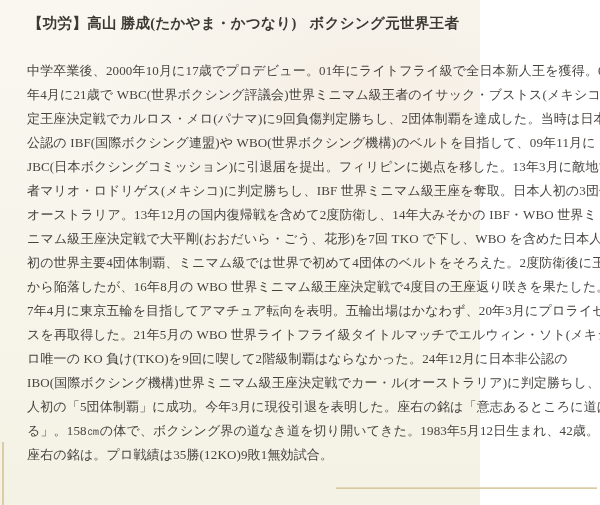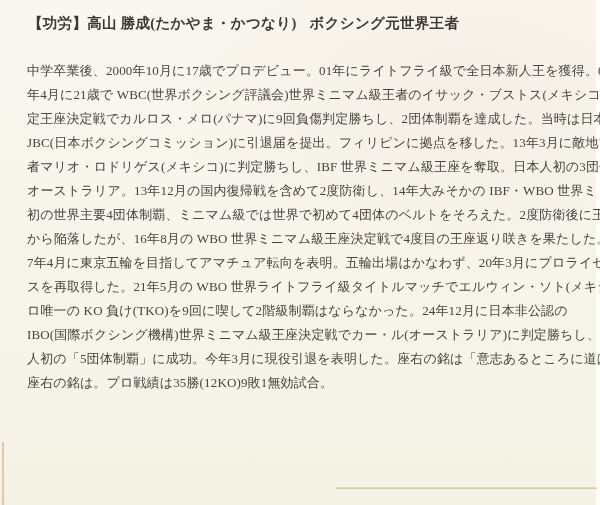--- a/index.html
+++ b/index.html
@@ -7,21 +7,21 @@
     padding: 0;
   }
   body {
     width: 600px;
     height: 505px;
     overflow: hidden;
     font-family: "Liberation Serif", "DejaVu Serif", serif;
   }
   .page {
     position: relative;
-    width: 596px;
+    width: 480px;
     height: 505px;
     background:
       radial-gradient(ellipse 420px 260px at 78% 18%, rgba(244,233,222,0.55), rgba(244,233,222,0) 70%),
       linear-gradient(180deg, #f9f7f0 0%, #f7f4ea 55%, #f4f1e5 100%);
   }
   .title {
     position: absolute;
     left: 28px;
     top: 13px;
     font-size: 14.5px;
@@ -76,29 +76,32 @@
 <div class="page">
 
   <div class="title">
     <span>【功労】</span><span>高山 勝成</span><span class="reading">(たかやま・かつなり)</span><span class="role">ボクシング元世界王者</span>
   </div>
 
   <div class="body-text">
     <div class="line">中学卒業後、2000年10月に17歳でプロデビュー。01年にライトフライ級で全日本新人王を獲得。05</div>
     <div class="line">年4月に21歳で WBC(世界ボクシング評議会)世界ミニマム級王者のイサック・ブストス(メキシコ)に</div>
     <div class="line">定王座決定戦でカルロス・メロ(パナマ)に9回負傷判定勝ちし、2団体制覇を達成した。当時は日本未</div>
+    <div class="line">公認の IBF(国際ボクシング連盟)や WBO(世界ボクシング機構)のベルトを目指して、09年11月に</div>
     <div class="line">JBC(日本ボクシングコミッション)に引退届を提出。フィリピンに拠点を移した。13年3月に敵地で王</div>
     <div class="line">者マリオ・ロドリゲス(メキシコ)に判定勝ちし、IBF 世界ミニマム級王座を奪取。日本人初の3団体制</div>
     <div class="line">オーストラリア。13年12月の国内復帰戦を含めて2度防衛し、14年大みそかの IBF・WBO 世界ミ</div>
+    <div class="line">ニマム級王座決定戦で大平剛(おおだいら・ごう、花形)を7回 TKO で下し、WBO を含めた日本人</div>
     <div class="line">初の世界主要4団体制覇、ミニマム級では世界で初めて4団体のベルトをそろえた。2度防衛後に王座</div>
     <div class="line">から陥落したが、16年8月の WBO 世界ミニマム級王座決定戦で4度目の王座返り咲きを果たした。1</div>
     <div class="line">7年4月に東京五輪を目指してアマチュア転向を表明。五輪出場はかなわず、20年3月にプロライセン</div>
     <div class="line">スを再取得した。21年5月の WBO 世界ライトフライ級タイトルマッチでエルウィン・ソト(メキシコ)にプ</div>
     <div class="line">ロ唯一の KO 負け(TKO)を9回に喫して2階級制覇はならなかった。24年12月に日本非公認の</div>
     <div class="line">IBO(国際ボクシング機構)世界ミニマム級王座決定戦でカー・ル(オーストラリア)に判定勝ちし、日本</div>
     <div class="line">人初の「5団体制覇」に成功。今年3月に現役引退を表明した。座右の銘は「意志あるところに道は拓け</div>
+    <div class="line">る」。158㎝の体で、ボクシング界の道なき道を切り開いてきた。1983年5月12日生まれ、42歳。</div>
     <div class="line">座右の銘は。プロ戦績は35勝(12KO)9敗1無効試合。</div>
   </div>
 
   <div class="bottom-rule"></div>
   <div class="left-edge-mark"></div>
 
 </div>
 
 </body></html>

